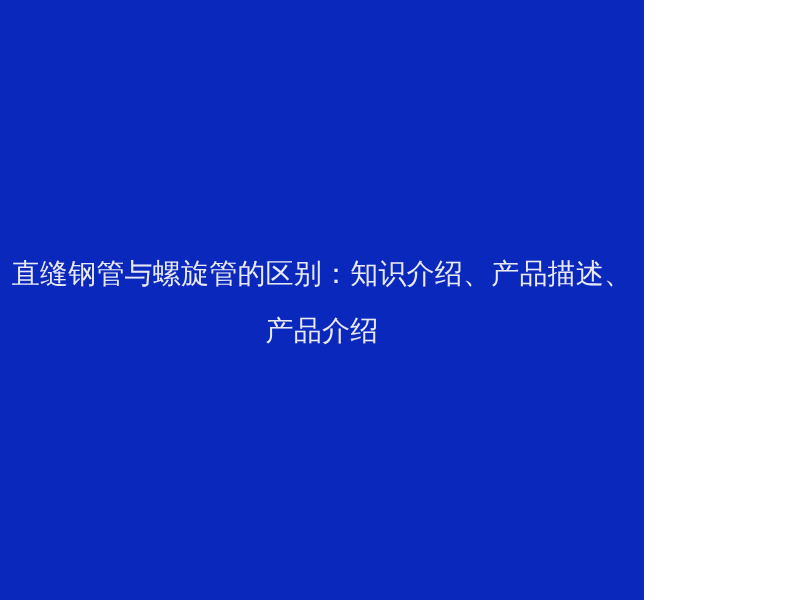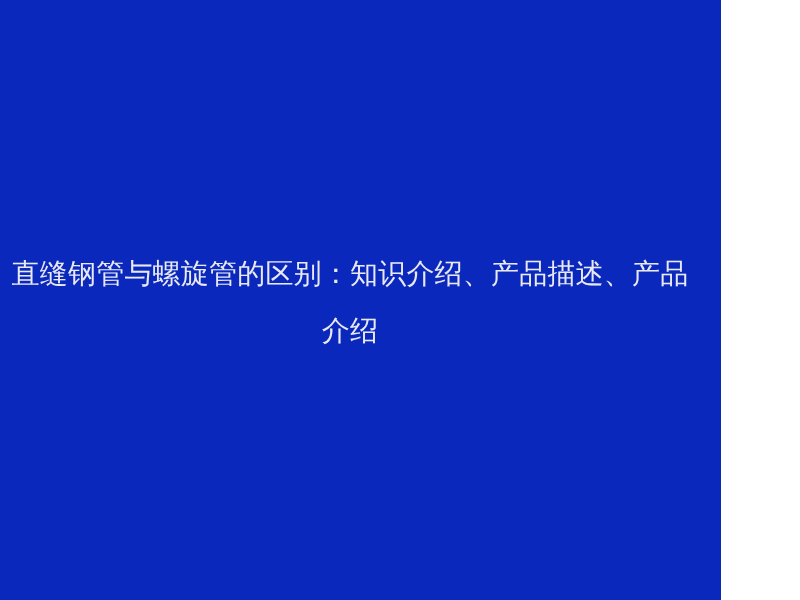--- a/index.html
+++ b/index.html
@@ -12,21 +12,21 @@
     width: 800px;
     height: 600px;
     overflow: hidden;
     font-family: "DejaVu Sans", "Liberation Sans", sans-serif;
   }
 
   
   #slide-canvas {
     position: relative;
     box-sizing: border-box;
-    width: 721px;
+    width: 644px;
     height: 600px;
     background: #0a29bc;
     display: flex;
     align-items: center;
   }
 
   
   #title-block {
     width: 700px;
     max-width: 700px;

